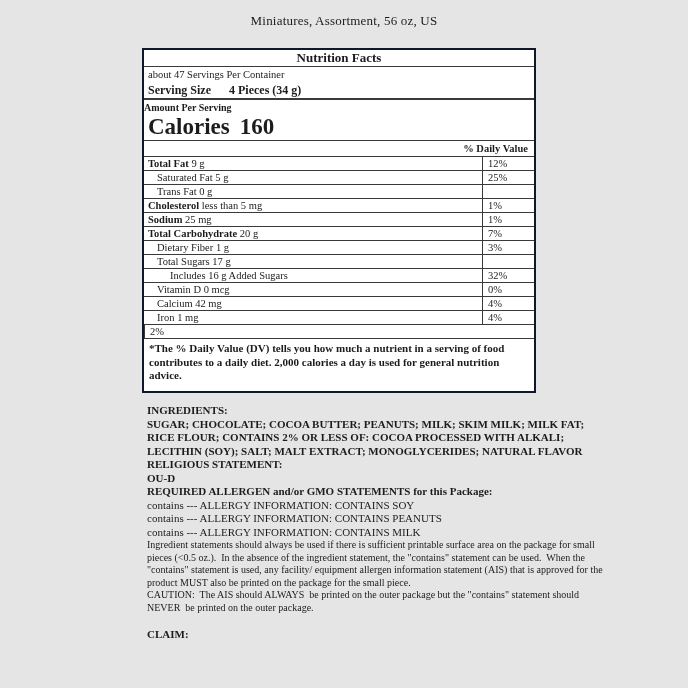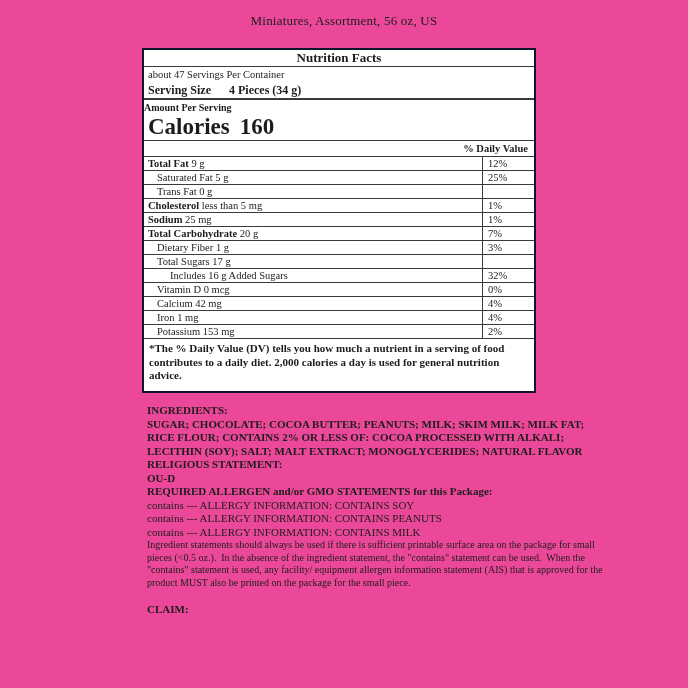--- a/index.html
+++ b/index.html
@@ -1,17 +1,17 @@
 <!DOCTYPE html>
 <html><head>
 <meta charset="utf-8">
 <style>
   html,body{margin:0;padding:0;background:#fff;}
   .page{
-    position:relative;width:688px;height:688px;background:#ec4899;
+    position:relative;width:688px;height:688px;background:#e5e5e5;
     font-family:"Liberation Serif","DejaVu Serif",serif;color:#1c1c1c;overflow:hidden;
   }
   .doc-title{
     position:absolute;top:13px;left:0;width:100%;text-align:center;
     font-size:13px;letter-spacing:.2px;
   }
   .b{font-weight:bold;}
   
   .panel{
     position:absolute;left:142px;top:48px;width:394px;height:345px;
@@ -118,35 +118,35 @@
         </div>
         <div class="nrow">
           <span class="nlabel ind1"><span>Calcium</span> 42 mg</span>
           <span class="ndv">4%</span>
         </div>
         <div class="nrow">
           <span class="nlabel ind1"><span>Iron</span> 1 mg</span>
           <span class="ndv">4%</span>
         </div>
         <div class="nrow">
-          <span class="nlabel ind1"><span>Potassium</span> 153 mg</span>
           <span class="ndv">2%</span>
         </div>
       </div>
     <div class="nf-foot">*The % Daily Value (DV) tells you how much a nutrient in a serving of food contributes to a daily diet. 2,000 calories a day is used for general nutrition advice.</div>
   </div>
 
   <div class="details">
     <div class="d-line b">INGREDIENTS:</div>
     <div class="d-line b">SUGAR; CHOCOLATE; COCOA BUTTER; PEANUTS; MILK; SKIM MILK; MILK FAT; RICE FLOUR; CONTAINS 2% OR LESS OF: COCOA PROCESSED WITH ALKALI; LECITHIN (SOY); SALT; MALT EXTRACT; MONOGLYCERIDES; NATURAL FLAVOR</div>
     <div class="d-line b">RELIGIOUS STATEMENT:</div>
     <div class="d-line b">OU-D</div>
     <div class="d-line b">REQUIRED ALLERGEN and/or GMO STATEMENTS for this Package:</div>
     <div id="allergen-lines">
         <div class="d-line">contains --- ALLERGY INFORMATION: CONTAINS SOY</div>
         <div class="d-line">contains --- ALLERGY INFORMATION: CONTAINS PEANUTS</div>
         <div class="d-line">contains --- ALLERGY INFORMATION: CONTAINS MILK</div>
       </div>
     <div class="d-line d-small">Ingredient statements should always be used if there is sufficient printable surface area on the package for small pieces (&lt;0.5 oz.).  In the absence of the ingredient statement, the "contains" statement can be used.  When the "contains" statement is used, any facility/ equipment allergen information statement (AIS) that is approved for the product MUST also be printed on the package for the small piece.</div>
+    <div class="d-line d-small">CAUTION:  The AIS should ALWAYS  be printed on the outer package but the "contains" statement should NEVER  be printed on the outer package.</div>
     <div class="claim">CLAIM:</div>
   </div>
 
 </div>
 
 </body></html>

